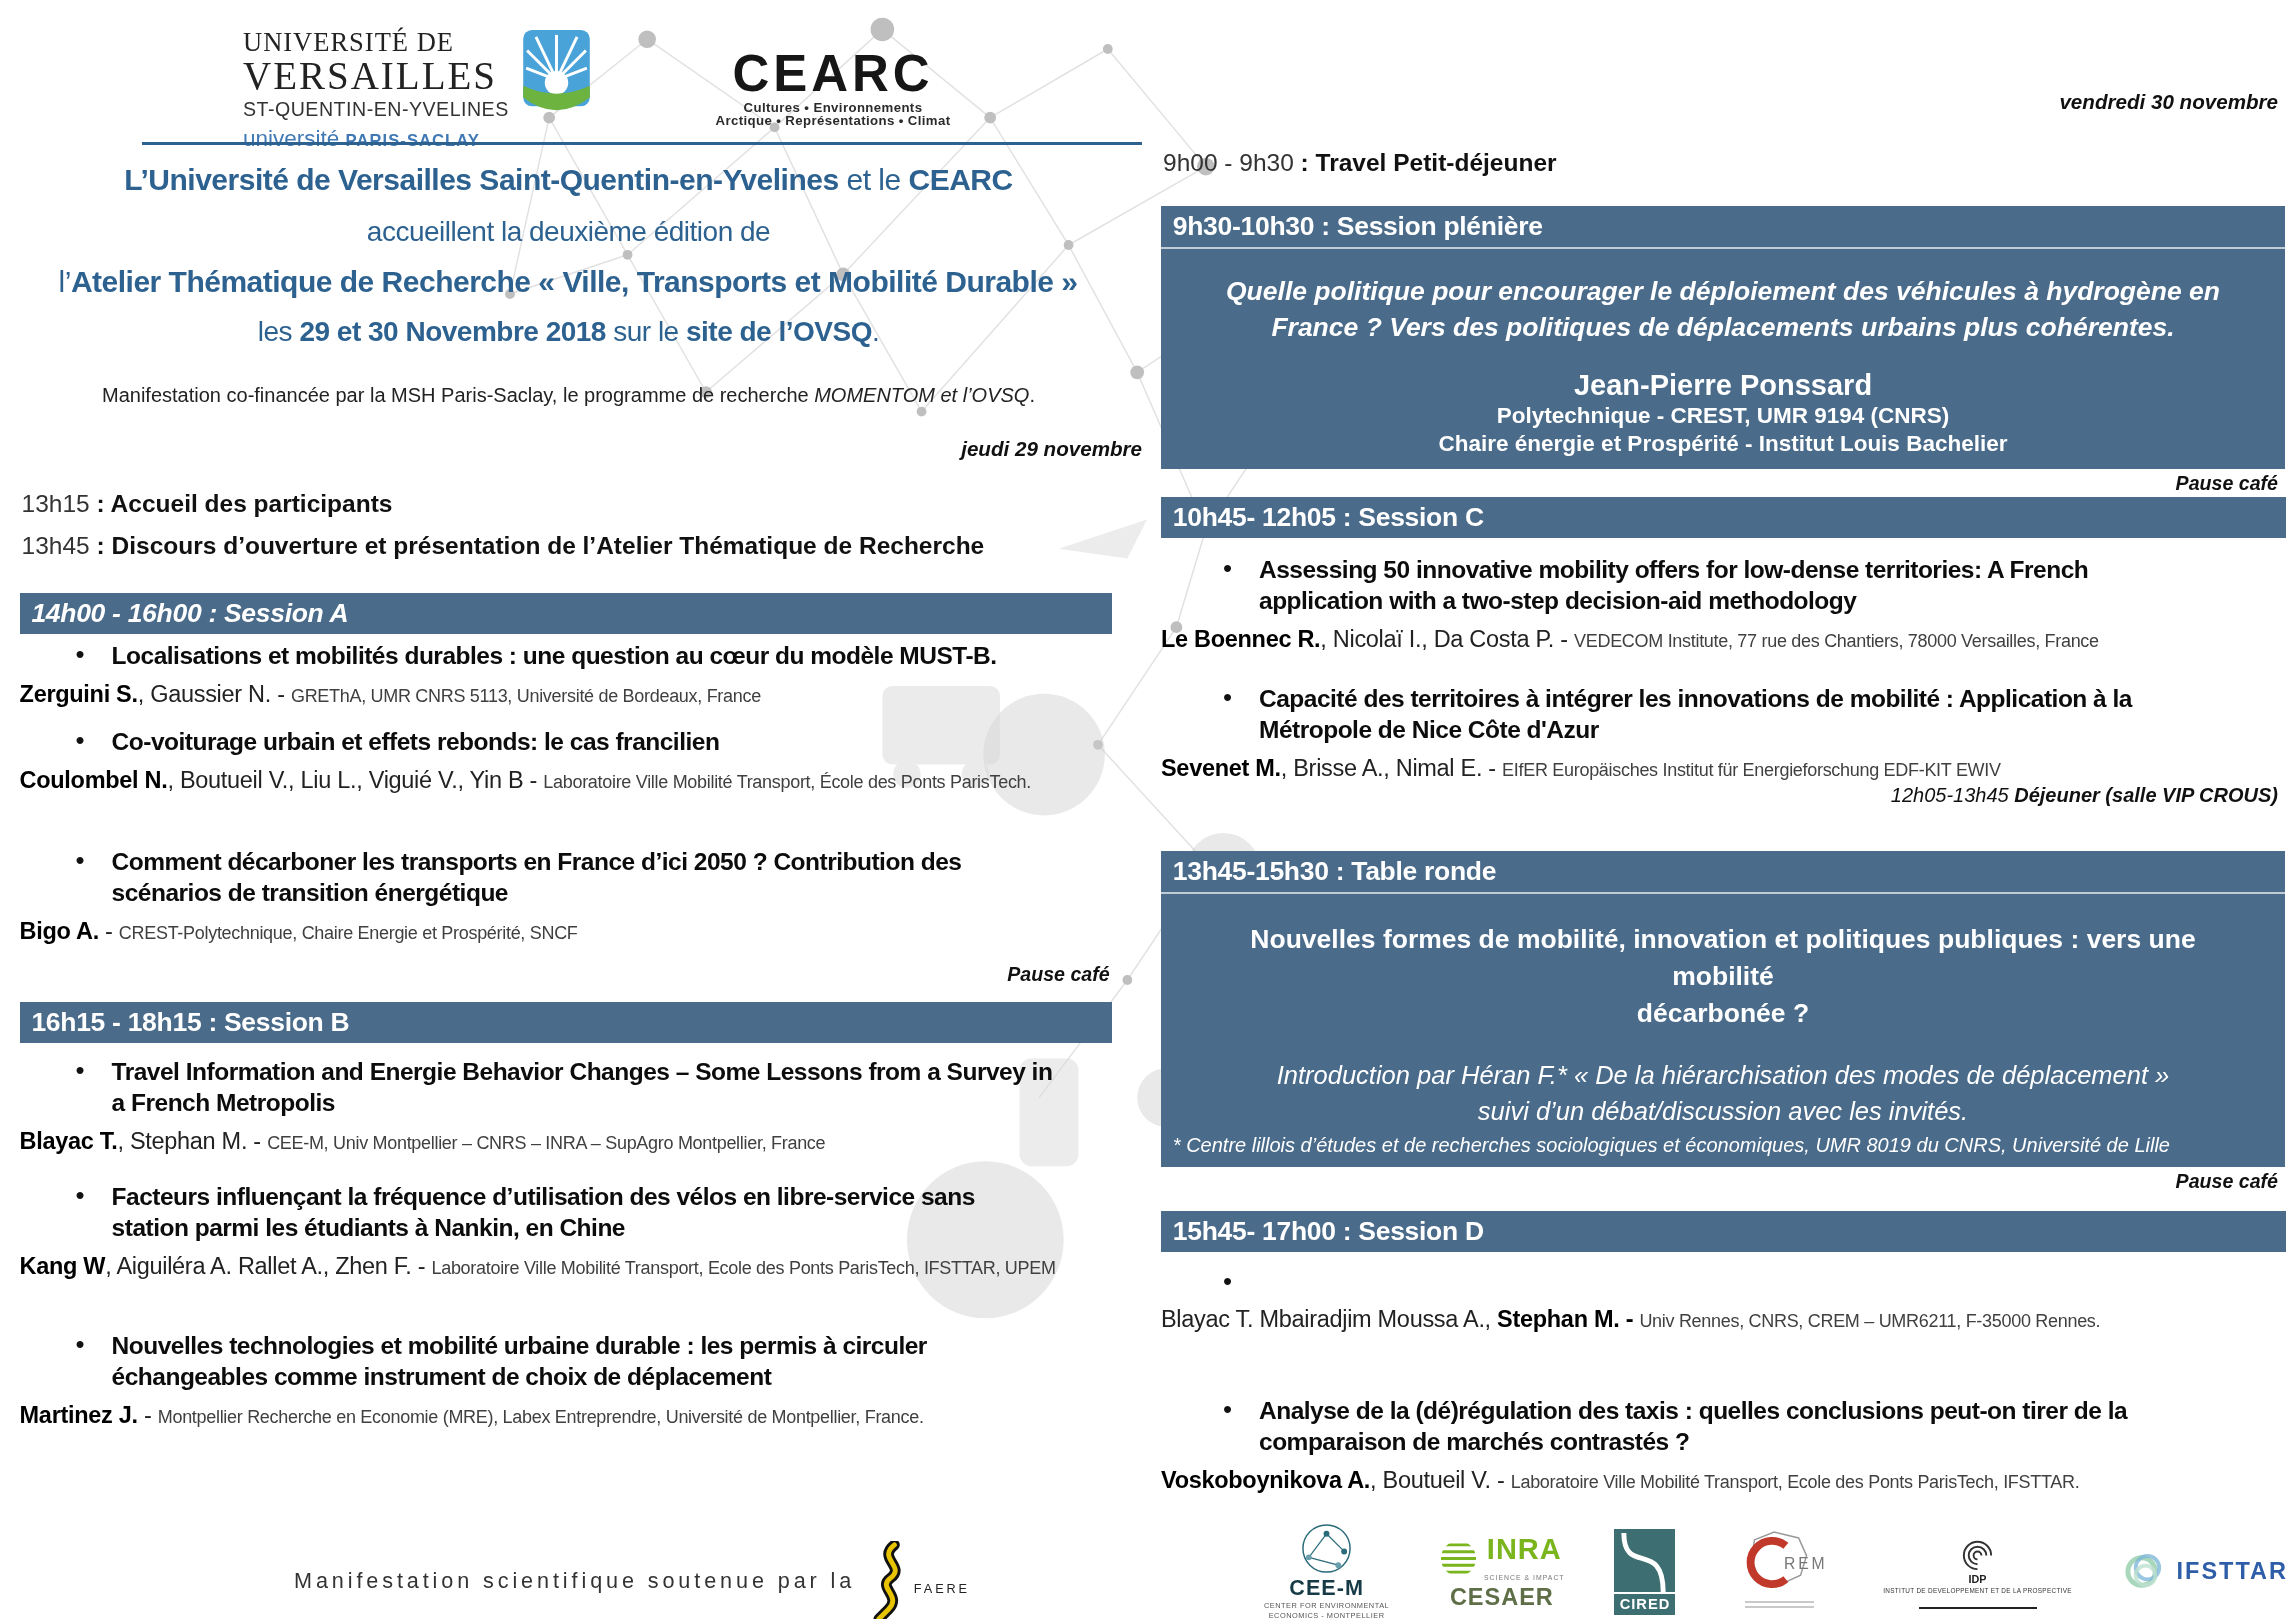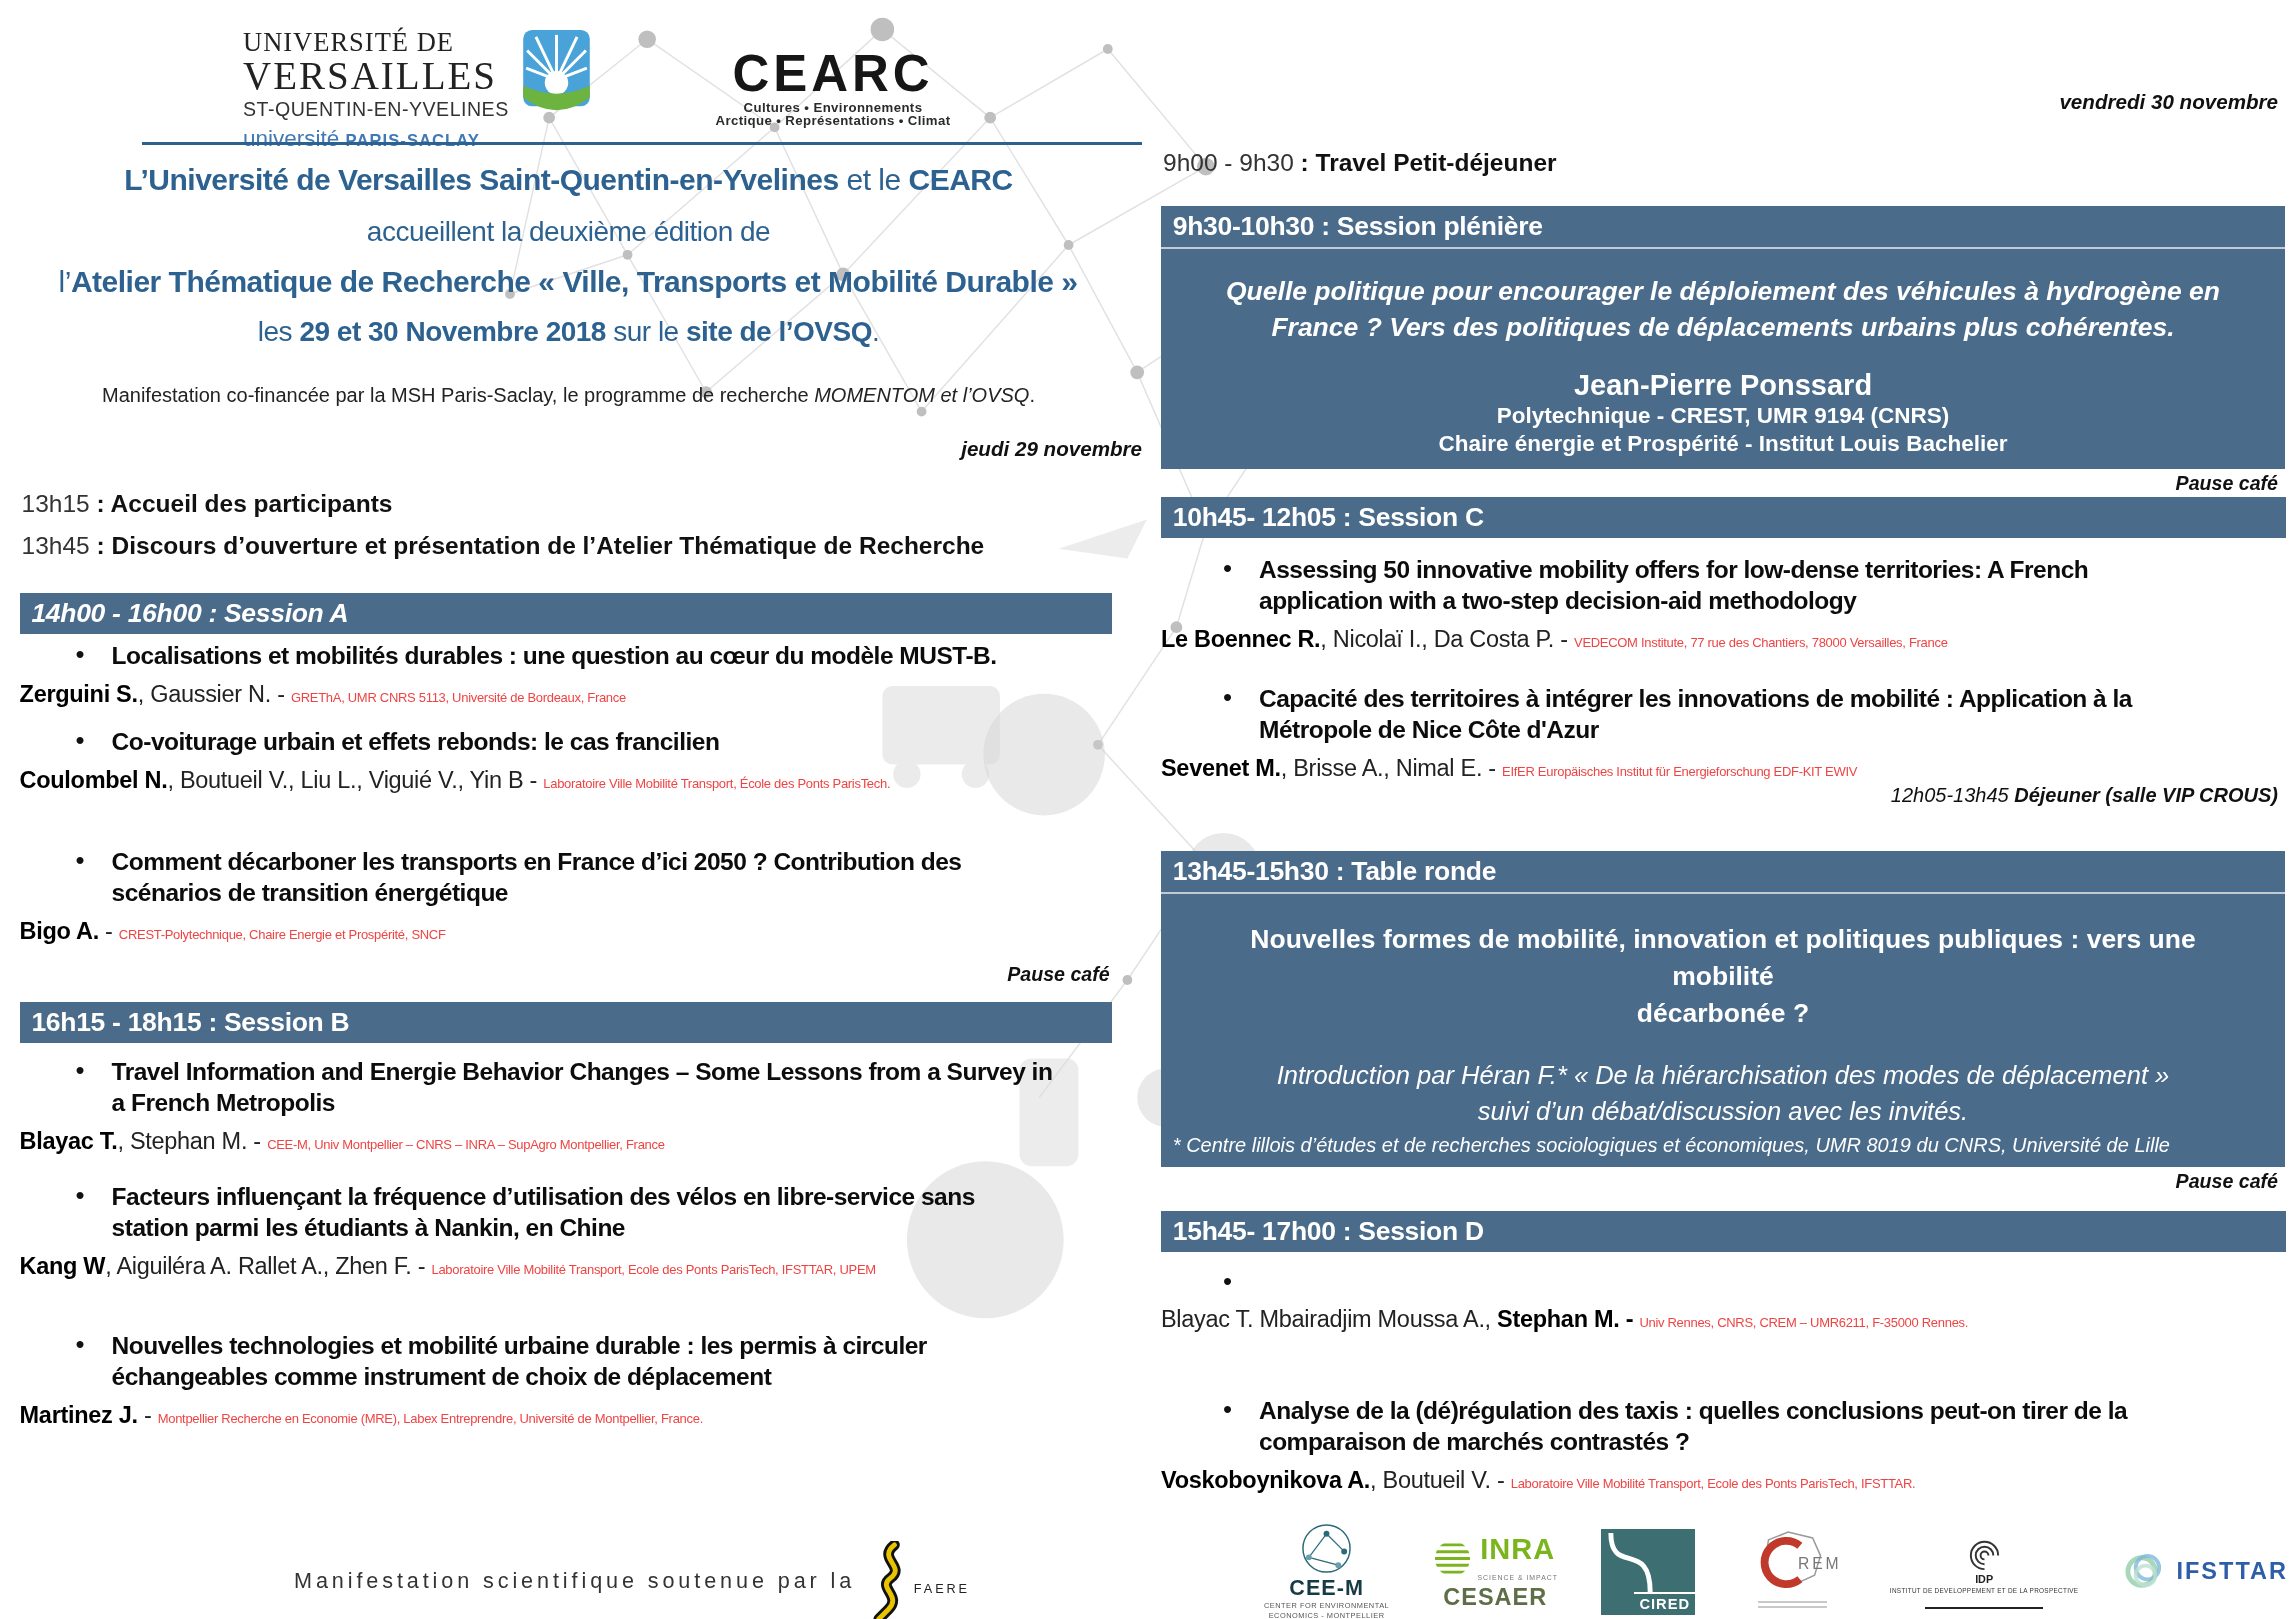--- a/index.html
+++ b/index.html
@@ -44,36 +44,36 @@
   .plen-aff{font-size:22.5px;font-weight:bold;text-align:center;line-height:1.25;}
   .rt-title{font-size:26.5px;font-weight:bold;text-align:center;line-height:1.4;}
   .rt-intro{font-size:25.5px;font-style:italic;text-align:center;line-height:1.4;}
   .rt-foot{font-size:20px;font-style:italic;text-align:left;}
   
   .talk .trow{display:flex;align-items:flex-start;}
   .talk .bul{width:63px;margin-left:29px;text-align:center;font-size:24.5px;font-weight:bold;flex:none;}
   .talk .ttl{font-size:24.5px;font-weight:bold;letter-spacing:-0.5px;line-height:1.25;color:#0c0c0c;}
   .talk .auth{margin-top:7.8px;font-size:23.5px;letter-spacing:-0.3px;color:#222;line-height:1.3;}
   .talk .auth b{color:#000;}
-  .talk .aff{font-size:13px;color:#ef4444;}
+  .talk .aff{font-size:18px;color:#404040;}
   .pause{font-size:19.6px;font-weight:bold;font-style:italic;text-align:right;color:#111;}
   .lunch{font-size:20px;font-style:italic;text-align:right;color:#111;}
   
   .support{display:flex;align-items:center;gap:15.7px;}
   .support .stxt{font-size:21.6px;letter-spacing:3.9px;color:#333;}
   .faere{display:flex;align-items:flex-end;gap:2px;}
   .faere .fname{font-size:12.7px;letter-spacing:2.9px;color:#222;margin-bottom:25.5px;}
   .partners{display:flex;align-items:center;justify-content:space-between;}
   .plogo{display:flex;flex-direction:column;align-items:center;justify-content:center;text-align:center;}
   .ceem-name{font-size:21.6px;font-weight:bold;color:#173b46;letter-spacing:1px;}
   .ceem-sub{font-size:7.4px;color:#555;letter-spacing:0.5px;line-height:1.3;}
   .inra-name{font-size:29px;font-weight:bold;color:#7ab51d;letter-spacing:1px;}
   .inra-tag{font-size:6.9px;color:#777;letter-spacing:1px;}
   .cesaer-name{font-size:23.5px;font-weight:bold;color:#5e6e46;letter-spacing:1px;}
-  .cired-box{width:61px;height:86px;background:#3d6f72;display:flex;flex-direction:column;justify-content:flex-end;align-items:center;position:relative;padding-left:33px;}
+  .cired-box{width:61px;height:86px;background:#3d6f72;display:flex;flex-direction:column;justify-content:flex-end;align-items:center;position:relative;}
   .cired-name{color:#fff;font-size:14.7px;font-weight:bold;letter-spacing:1px;border-top:2px solid #fff;width:100%;text-align:center;padding:2px 0 2.9px;}
   .crem{position:relative;width:108px;height:88px;}
   .crem .tl{position:absolute;left:19.6px;height:2.9px;background:#c9c9c9;}
   .idp .cap{font-size:6.4px;color:#333;letter-spacing:0.3px;margin-top:2px;}
   .idp .nm{font-size:10.8px;font-weight:bold;color:#222;}
   .idp .rule{width:118px;height:2px;background:#222;margin-top:13.7px;}
   .ifsttar{display:flex;align-items:center;gap:7.8px;}
   .ifsttar .nm{font-size:23.5px;font-weight:bold;color:#2f5ea8;letter-spacing:2px;}
 </style>
 </head>

